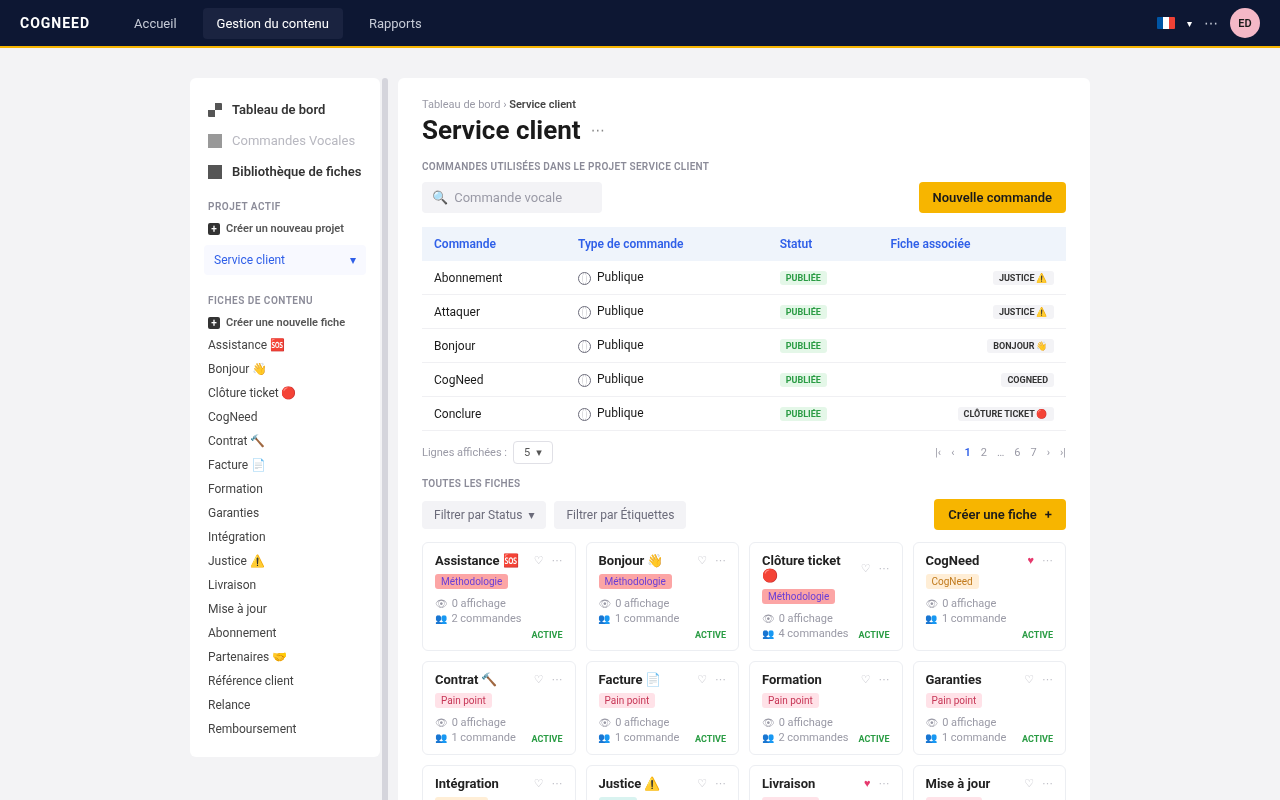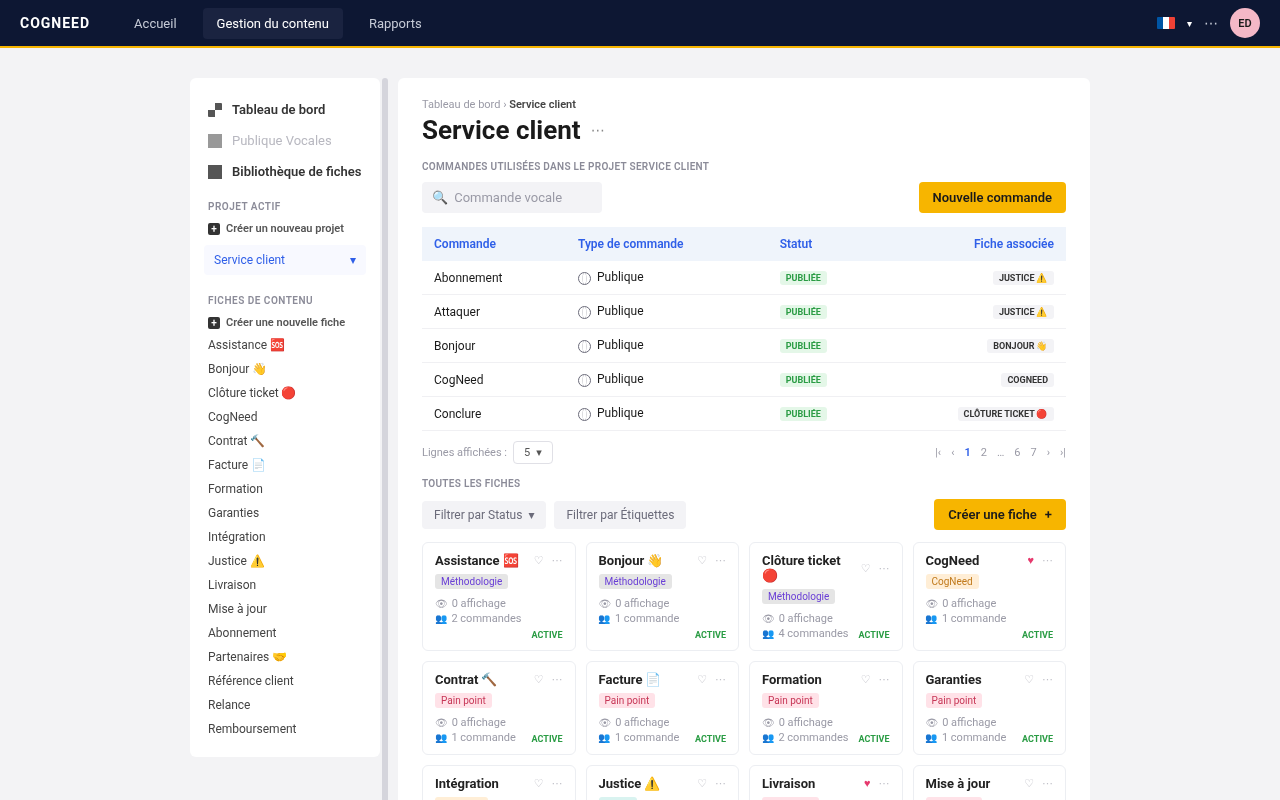--- a/index.html
+++ b/index.html
@@ -37,21 +37,21 @@
 .title{font-size:26px;font-weight:700}
 .more{color:#888;font-size:14px;cursor:pointer;letter-spacing:1px}
 .section-label{font-size:10px;font-weight:600;color:#8b8b98;letter-spacing:.3px;margin:14px 0 10px}
 .search-row{display:flex;gap:10px;align-items:center}
 .search{flex:0 0 180px;background:#f3f3f6;border-radius:4px;padding:8px 10px;display:flex;align-items:center;gap:6px;color:#9a9aa6;font-size:13px}
 .btn{padding:8px 14px;font-size:13px;font-weight:600;border-radius:4px;cursor:pointer;border:none}
 .btn.primary{background:#f7b500;color:#1a1a1a;margin-left:auto}
 .btn.primary.flex{display:flex;align-items:center;gap:8px}
 table{width:100%;border-collapse:collapse;margin-top:14px;font-size:12px}
 thead th{background:#eff4fb;color:#2f5fe8;text-align:left;padding:10px 12px;font-weight:600}
-thead th:last-child{text-align:right}
+thead th:last-child{}
 tbody td{padding:9px 12px;border-bottom:1px solid #f0f0f3}
 tbody td:last-child{text-align:right}
 .globe{display:inline-block;width:13px;height:13px;border:1.5px solid #6b6b7a;border-radius:50%;position:relative;vertical-align:middle;margin-right:6px}
 .globe::after{content:"";position:absolute;inset:0;border-left:1px solid #6b6b7a;border-right:1px solid #6b6b7a;border-radius:50%;transform:scaleX(.4)}
 .pill{display:inline-block;font-size:9px;font-weight:700;padding:2px 6px;border-radius:3px}
 .pill.green{background:#e4f7e8;color:#2a9c44}
 .pill.fiche{background:#f3f3f6;color:#333;font-size:9px}
 .table-foot{display:flex;align-items:center;margin-top:10px;font-size:11px;color:#9a9aa6}
 .pager{margin-left:auto;display:flex;gap:10px;align-items:center}
 .pager span{cursor:pointer}
@@ -59,21 +59,21 @@
 .lignes-sel{border:1px solid #e0e0e6;padding:4px 10px;border-radius:4px;margin-left:6px;color:#555;display:inline-flex;gap:6px;align-items:center}
 .filter-row{display:flex;gap:8px;align-items:center;margin-top:6px}
 .fsel{background:#f3f3f6;padding:7px 12px;font-size:12px;border-radius:4px;color:#6b6b7a;display:flex;align-items:center;gap:6px;cursor:pointer}
 .cards{display:grid;grid-template-columns:repeat(4,1fr);gap:10px;margin-top:12px}
 .card{border:1px solid #eceef2;border-radius:6px;padding:10px 12px;font-size:11px;position:relative}
 .card-head{display:flex;align-items:center;gap:6px}
 .card-title{font-weight:700;font-size:13px;color:#222}
 .card-icons{margin-left:auto;display:flex;gap:8px;color:#c0c0c8}
 .heart{color:#e6396d}
 .tag{display:inline-block;font-size:10px;padding:2px 6px;border-radius:3px;margin-top:6px}
-.tag.purple{background:#e5e5e5;color:#6a3fd6}
+.tag.purple{background:#fca5a5;color:#6a3fd6}
 .tag.orange{background:#ffeed6;color:#c17a1c}
 .tag.red{background:#ffe2e8;color:#c73656}
 .tag.teal{background:#d9f3f0;color:#2a8a80}
 .card-meta{color:#9a9aa6;margin-top:8px;display:flex;flex-direction:column;gap:2px}
 .card-foot{position:absolute;bottom:10px;right:12px;font-size:9px;font-weight:700;color:#2a9c44}
 .mrow{display:flex;align-items:center;gap:4px}
 .micon{font-size:10px}
 .scrollhint{position:absolute;right:-8px;top:0;bottom:0;width:6px;background:#d5d5dc;border-radius:3px}
 .wrap-side{position:relative}
 </style>
@@ -98,21 +98,21 @@
 <div class="layout">
   <div class="wrap-side">
   <div class="sidebar">
     <div class="side-nav">
       <div class="snav bold">
             <span class="sicon grid"></span>
             <span>Tableau de bord</span>
           </div>
       <div class="snav muted">
             <span class="sicon grid2"></span>
-            <span>Publique Vocales</span>
+            <span>Commandes Vocales</span>
           </div>
       <div class="snav bold">
             <span class="sicon books"></span>
             <span>Bibliothèque de fiches</span>
           </div>
     </div>
     <div class="shead">PROJET ACTIF</div>
     <div class="sact">
           <span class="plus">+</span>
           <span>Créer un nouveau projet</span>

